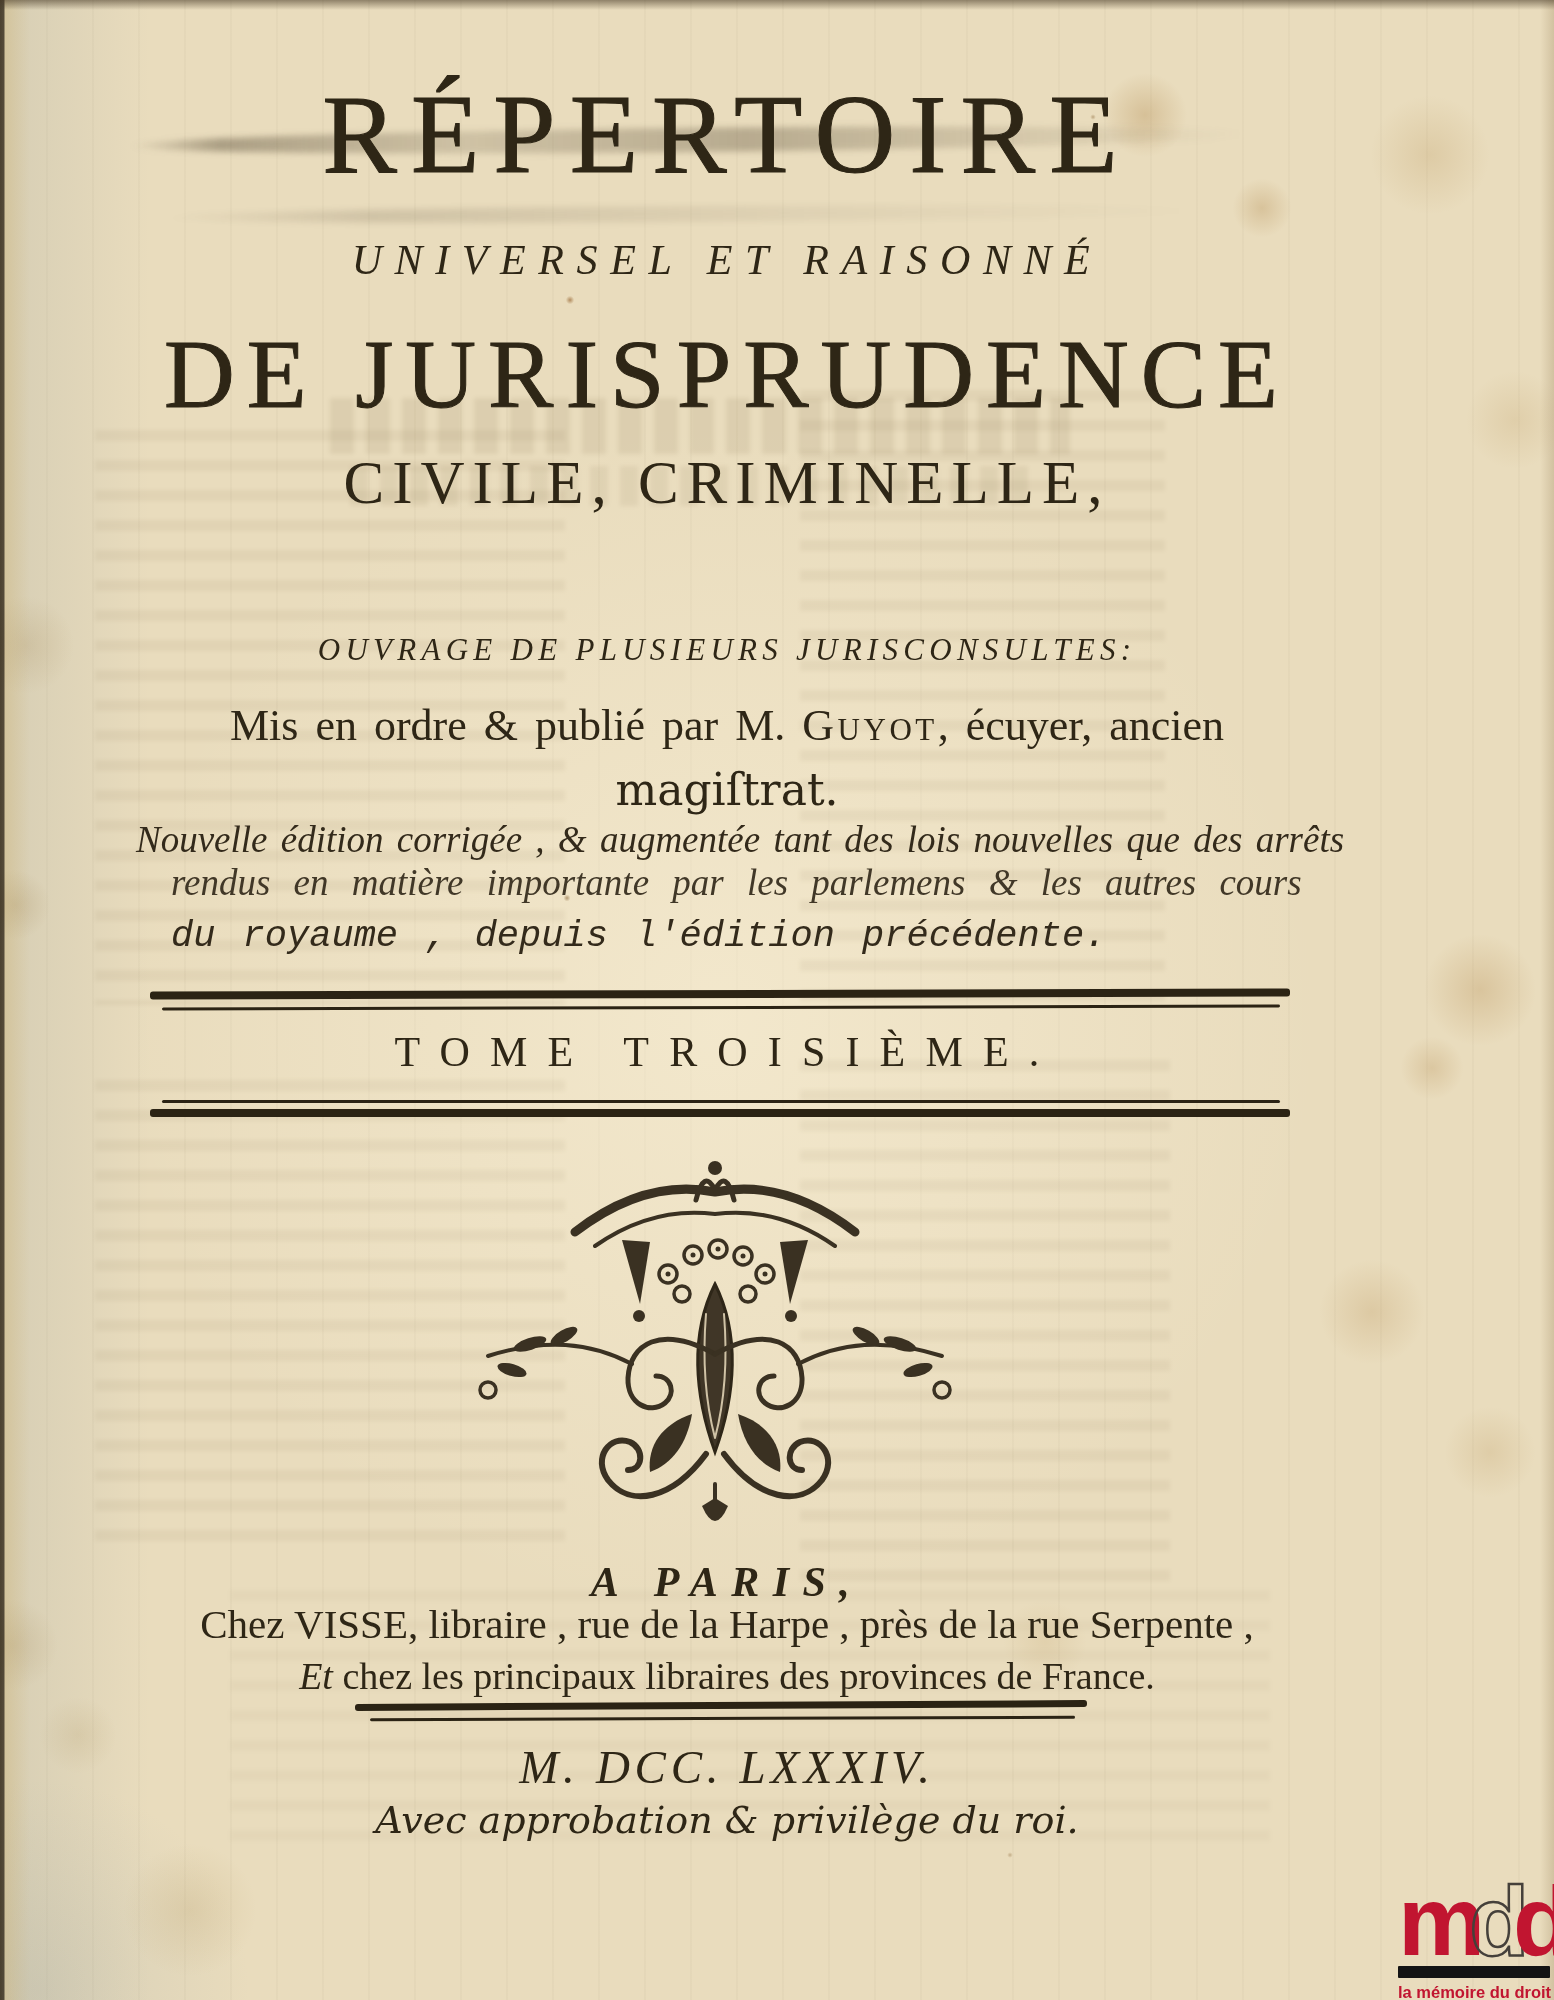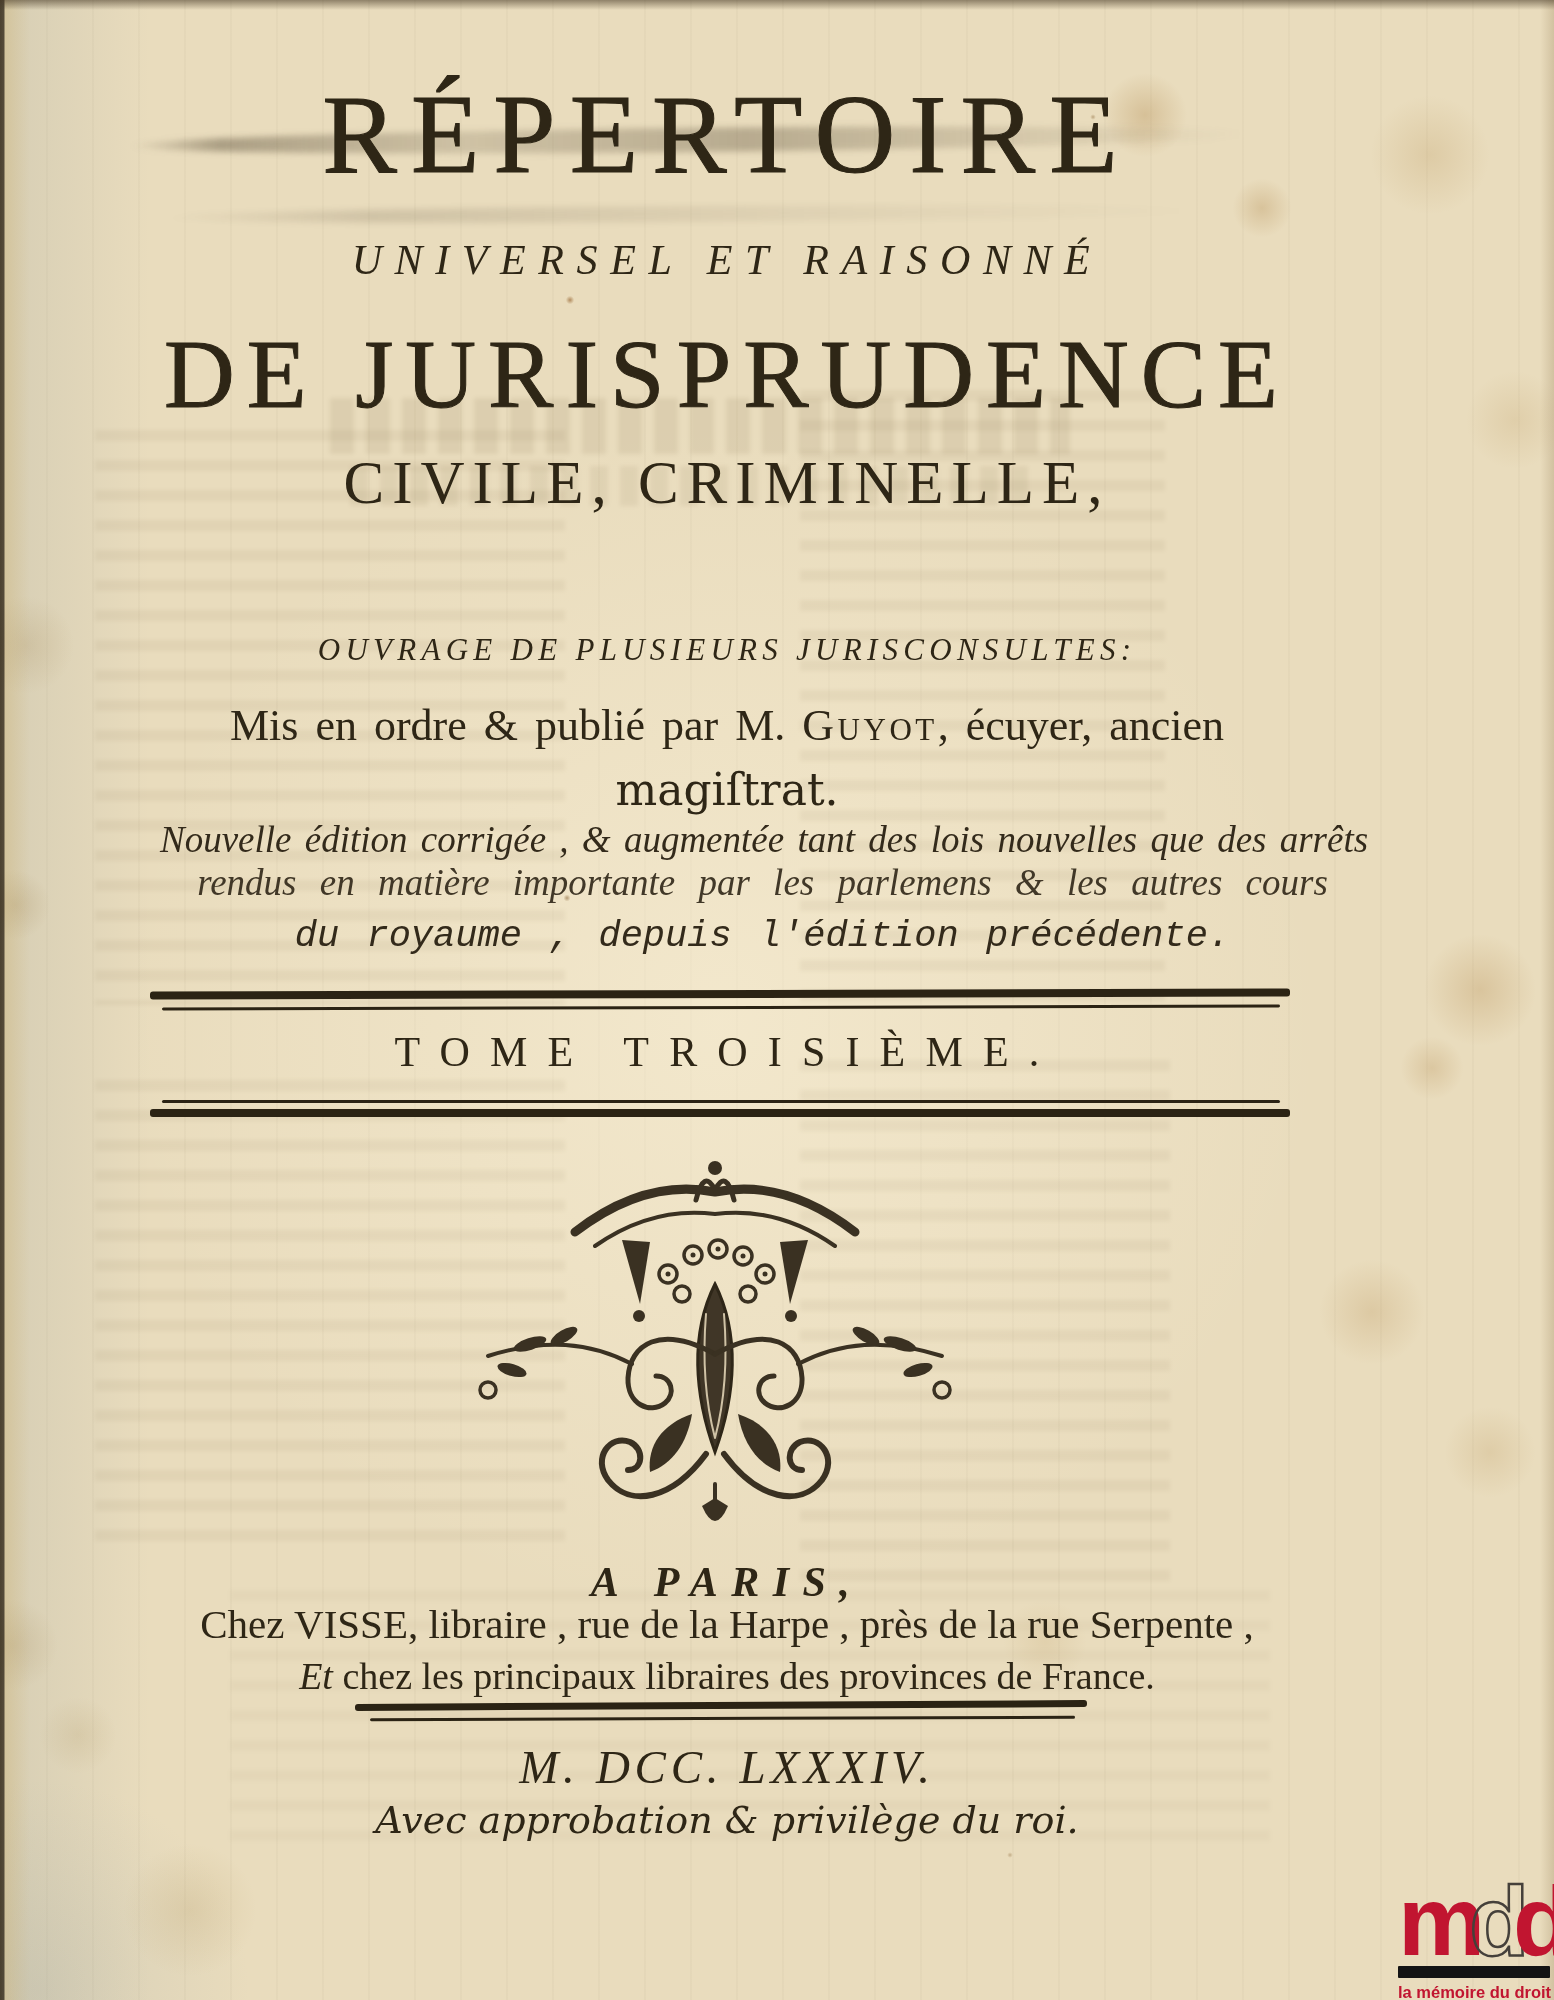--- a/index.html
+++ b/index.html
@@ -58,21 +58,21 @@
   .ital{font-style:italic;}
   #t1{top:70px;font-size:112px;letter-spacing:14px;}
   #t2{top:236px;font-size:42px;letter-spacing:.30em;}
   #t3{top:318px;font-size:98px;letter-spacing:12px;}
   #t4{top:448px;font-size:61px;letter-spacing:8px;}
   #t5{top:546px;font-size:54px;letter-spacing:6px;}
   #sub{top:632px;font-size:31px;letter-spacing:.17em;}
   #ed1{top:700px;font-size:44px;word-spacing:6px;}
   #ed2{top:764px;font-size:44px;font-family:"DejaVu Serif","Liberation Serif",serif;}
   .sc{font-variant:small-caps;letter-spacing:.08em;}
-  #note{position:absolute;left:160px;top:818px;width:1170px;text-align:center;
+  #note{position:absolute;left:136px;top:818px;width:1170px;text-align:left;
         font-style:italic;font-size:37px;color:#332a1b;}
   #note .nline{position:relative;white-space:nowrap;}
   #n1{word-spacing:4px;}
   #n2{text-indent:35px;word-spacing:14px;opacity:.92;}
   #n3{margin-top:11px;text-indent:35px;word-spacing:5px;font-family:Liberation Mono, monospace;}
   .rule{position:absolute;background:#2b2314;border-radius:3px;}
   #ruleA1{left:150px;top:990px;width:1140px;height:8px;transform:rotate(-.15deg);}
   #ruleA2{left:162px;top:1006px;width:1118px;height:3px;transform:rotate(-.15deg);}
   #tome{top:1028px;font-size:42px;letter-spacing:.48em;}
   #ruleB1{left:162px;top:1100px;width:1118px;height:3px;}

